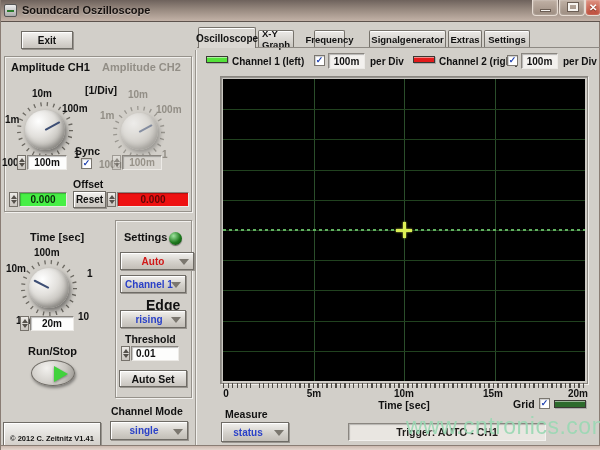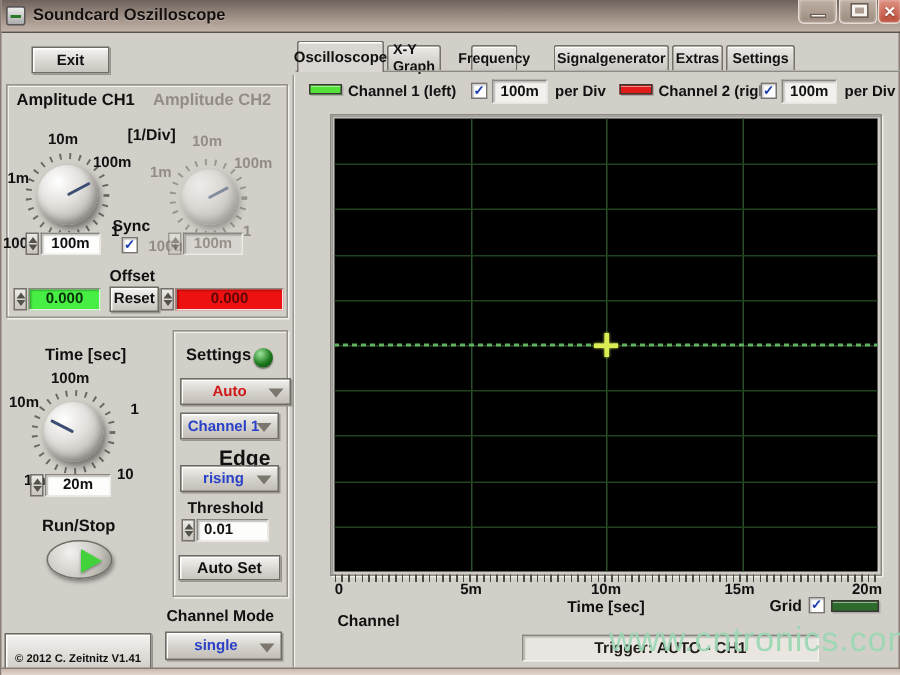--- a/index.html
+++ b/index.html
@@ -278,20 +278,24 @@
   <span class="xt" style="left:225px;">0</span>
   <span class="xt" style="left:313px;">5m</span>
   <span class="xt" style="left:403px;">10m</span>
   <span class="xt" style="left:492px;">15m</span>
   <span class="xt" style="left:577px;">20m</span>
   <span class="lbl" style="left:403px; top:399px; transform:translateX(-50%); font-size:10.5px;">Time [sec]</span>
   <span class="lbl" style="left:512px; top:398px; font-size:10.5px;">Grid</span>
   <div class="cb" style="left:538px; top:398px;"><span>✓</span></div>
   <div class="swatch" style="left:553px; top:400px; width:32px; height:8px; background:#2d6b2d;"></div>
 
-  <span class="lbl" style="left:224px; top:408px; font-size:10.5px;">Channel</span>
+  <span class="lbl" style="left:224px; top:408px; font-size:10.5px;">Measure</span>
+  <div class="combo" style="left:220px; top:422px; width:68px; height:20px;">
+    <span style="margin-right:14px;">status</span>
+      <span class="arrow"></span>
+  </div>
   <div id="statusbar">
     <span>Trigger: AUTO - CH1</span>
   </div>
 
   <span id="watermark">www.cntronics.com</span>
   <div id="bottom-edge"></div>
 </div>
 
 </body></html>

